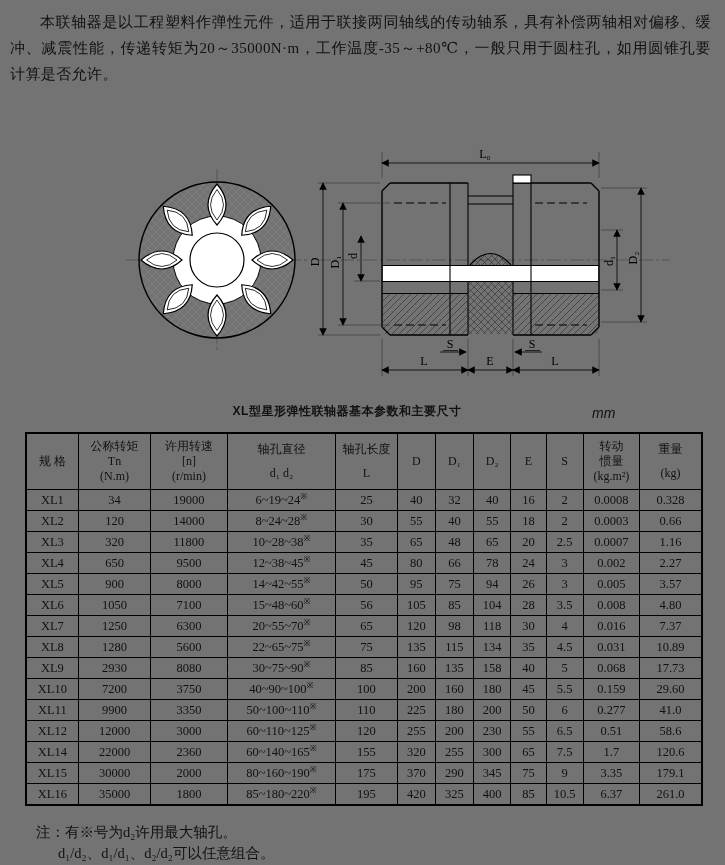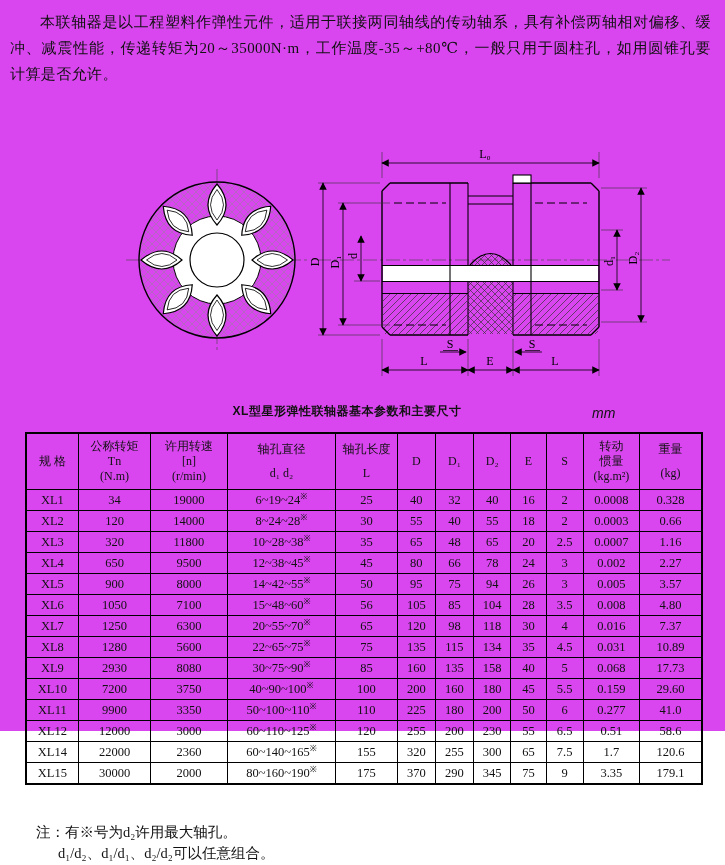--- a/index.html
+++ b/index.html
@@ -1,18 +1,18 @@
 <!DOCTYPE html>
 <html><head>
 <meta charset="utf-8">
 <style>
   html,body{margin:0;padding:0;background:#fff;}
   body{width:725px;height:865px;overflow:hidden;
        font-family:"Liberation Serif","DejaVu Serif",serif;color:#111;}
-  .page{position:relative;width:725px;height:731px;background:#d946ef;}
+  .page{position:relative;width:725px;height:865px;background:#737373;}
 
   .intro{margin:0;padding:9px 14px 0 10px;font-size:15px;line-height:26px;
          text-align:justify;text-indent:2em;letter-spacing:0.4px;}
 
   .figure{position:absolute;left:12px;top:138px;width:725px;height:258px;text-align:right;}
   .figure svg{display:block;width:725px;height:258px;}
 
   .table-title-row{position:absolute;left:0;top:399px;width:725px;height:32px;}
   .table-title{position:absolute;left:347px;top:4px;transform:translateX(-50%);
                font-family:"Liberation Sans","DejaVu Sans",sans-serif;
@@ -441,20 +441,34 @@
           <td>80~160~190<sup class="star">※</sup></td>
           <td>175</td>
           <td>370</td>
           <td>290</td>
           <td>345</td>
           <td>75</td>
           <td>9</td>
           <td>3.35</td>
           <td>179.1</td>
         </tr>
+        <tr>
+          <td>XL16</td>
+          <td>35000</td>
+          <td>1800</td>
+          <td>85~180~220<sup class="star">※</sup></td>
+          <td>195</td>
+          <td>420</td>
+          <td>325</td>
+          <td>400</td>
+          <td>85</td>
+          <td>10.5</td>
+          <td>6.37</td>
+          <td>261.0</td>
+        </tr>
       </tbody>
   </table>
 
   <div class="notes">
     <div class="n1">注：有※号为d₂许用最大轴孔。</div>
     <div class="n2">d₁/d₂、d₁/d₁、d₂/d₂可以任意组合。</div>
   </div>
 
 </div>
 

